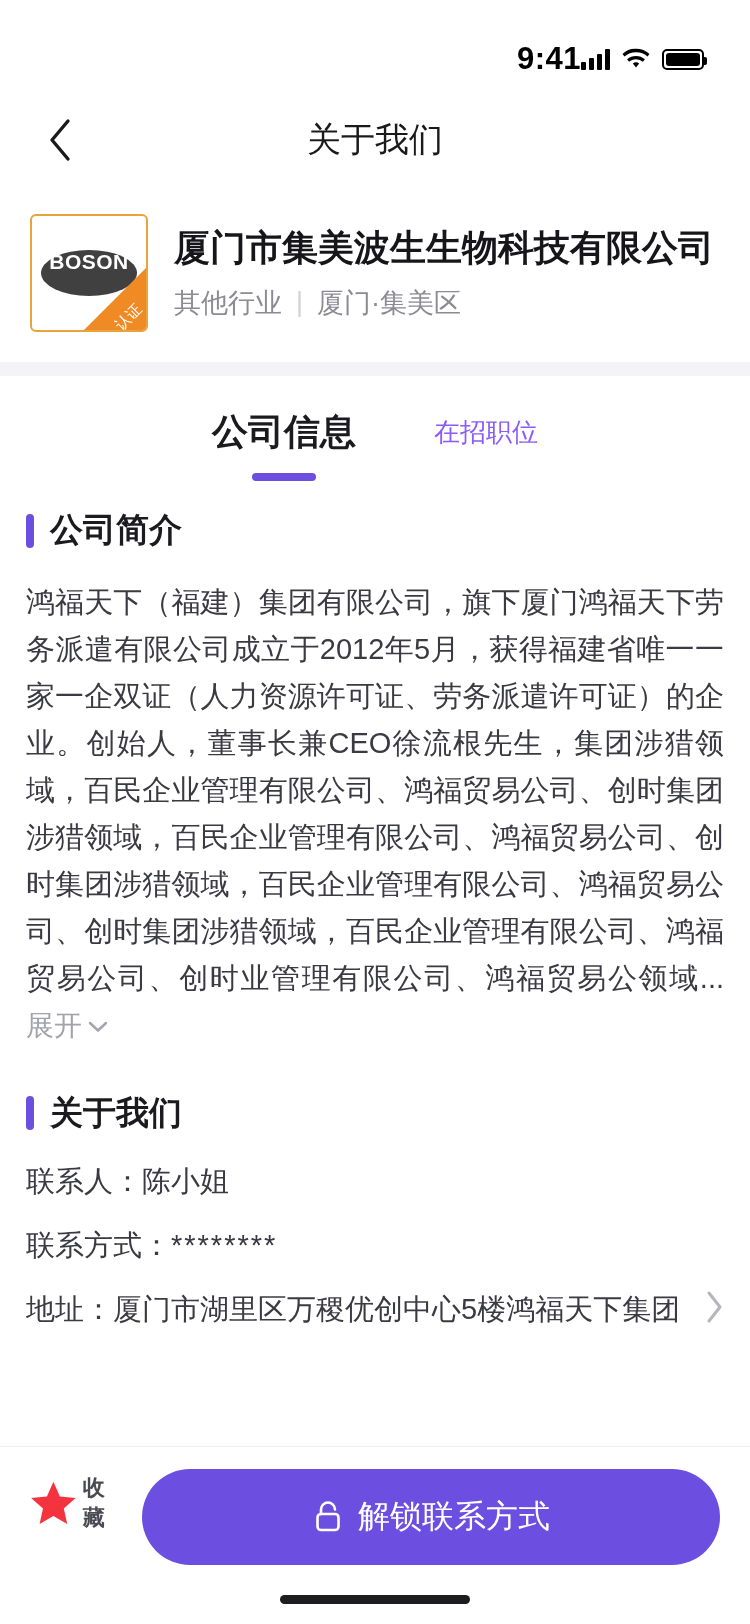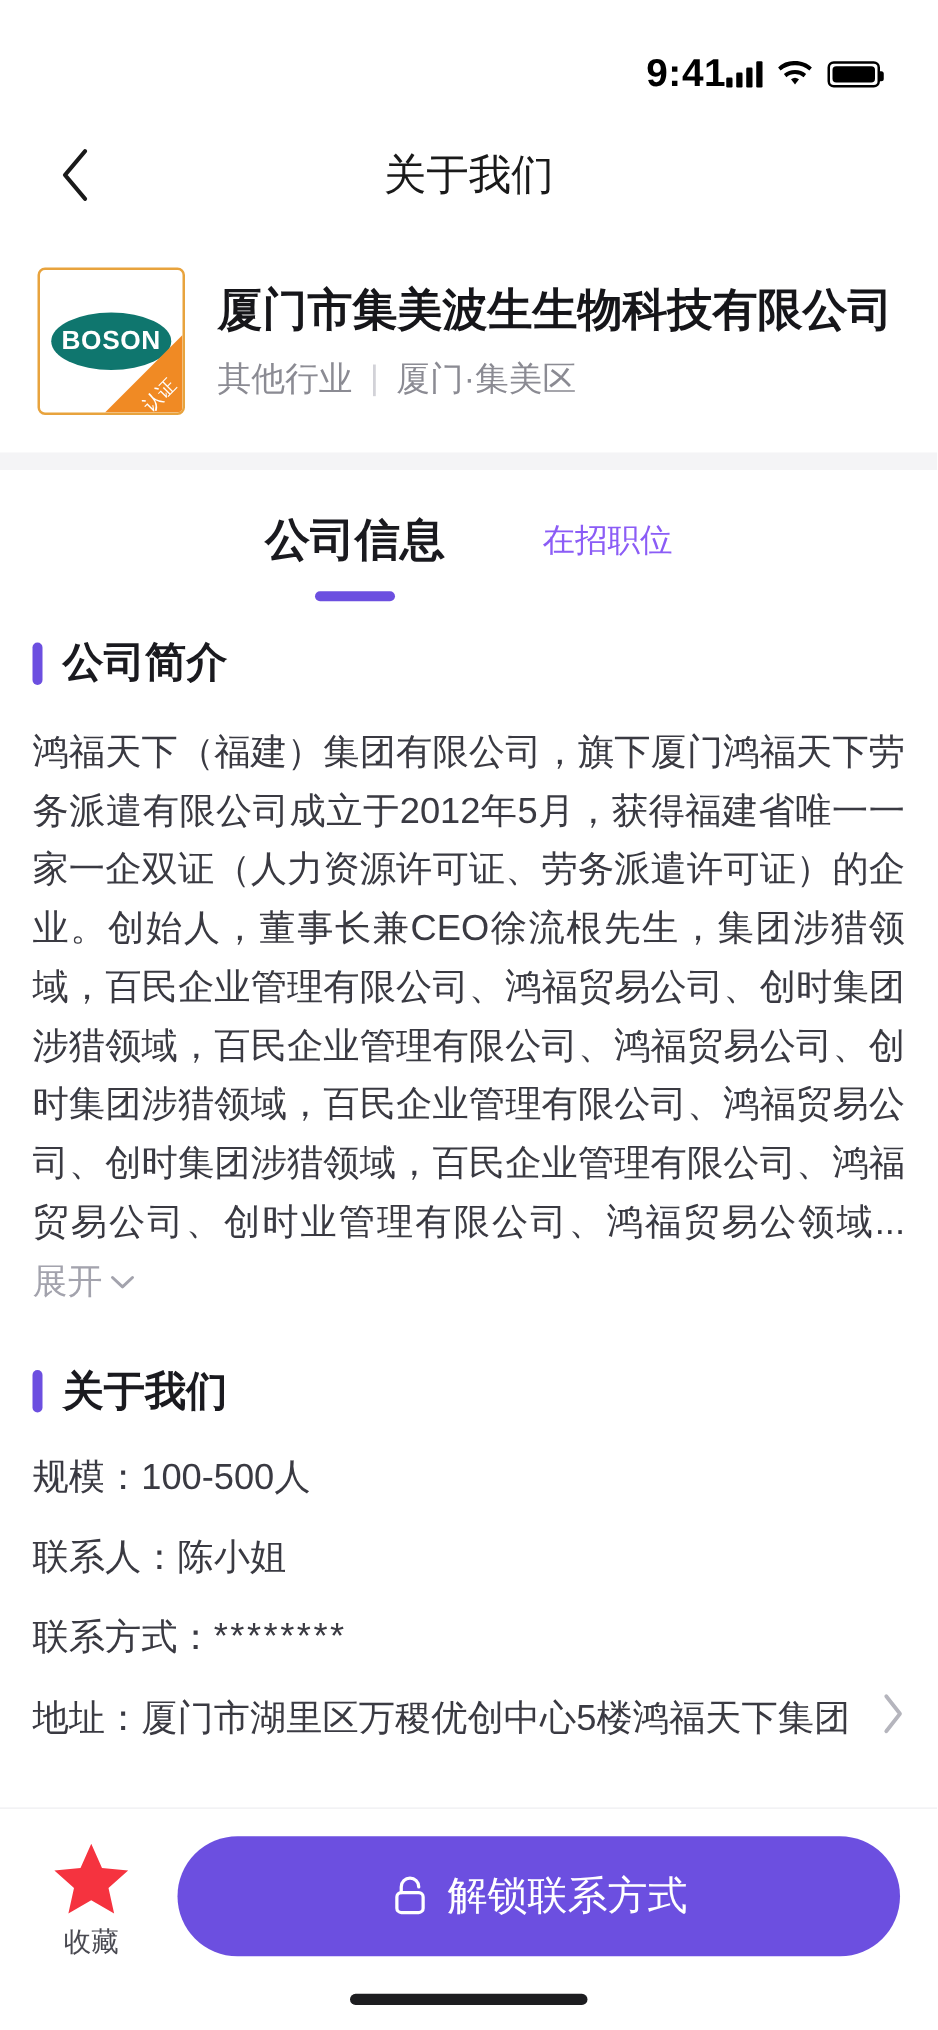--- a/index.html
+++ b/index.html
@@ -110,24 +110,24 @@
     border:2px solid #E8A33D;
     border-radius:6px;
     background:#ffffff;
     position:relative;
     overflow:hidden;
     flex:0 0 auto;
     display:flex; align-items:center; justify-content:center;
   }
   .logo-oval {
     width:96px; height:46px;
-    background:#0f766e;
+    background:#404040;
     border-radius:50%;
     display:flex;
-    align-items:center;
+    align-items:flex-start;
     justify-content:center;
   }
   .logo-oval span {
     color:#ffffff;
     font-size:21px;
     font-weight:700;
     letter-spacing:0.5px;
   }
   .cert-badge {
     position:absolute;
@@ -266,24 +266,25 @@
     background:#ffffff;
     border-top:1px solid #eeeef1;
     display:flex;
     align-items:flex-start;
     padding:22px 30px 0 30px;
     gap:26px;
   }
   .fav {
     width:86px;
     display:flex;
-    flex-direction:column;
+    flex-direction:row;
     align-items:center;
     gap:6px;
     padding-top:4px;
+    font-weight:bold;
   }
   .fav-label {
     font-size:22px;
     color:#4a4a52;
   }
   .cta {
     flex:1;
     height:96px;
     background:#6C4FE0;
     border-radius:48px;
@@ -383,24 +384,20 @@
       </span></span>
     </div>
 
     <div class="about">
       <div class="section-head">
         <div class="section-bar"></div>
         <div class="section-title">关于我们</div>
       </div>
 
       <div class="kv">
-        <span class="k">规模：</span>
-        <span class="v">100-500人</span>
-      </div>
-      <div class="kv">
         <span class="k">联系人：</span>
         <span class="v">陈小姐</span>
       </div>
       <div class="kv">
         <span class="k">联系方式：</span>
         <span class="v masked">********</span>
       </div>
       <div class="kv addr">
         <span><span>地址：</span><span>厦门市湖里区万稷优创中心5楼鸿福天下集团</span></span>
         <span class="chev">

